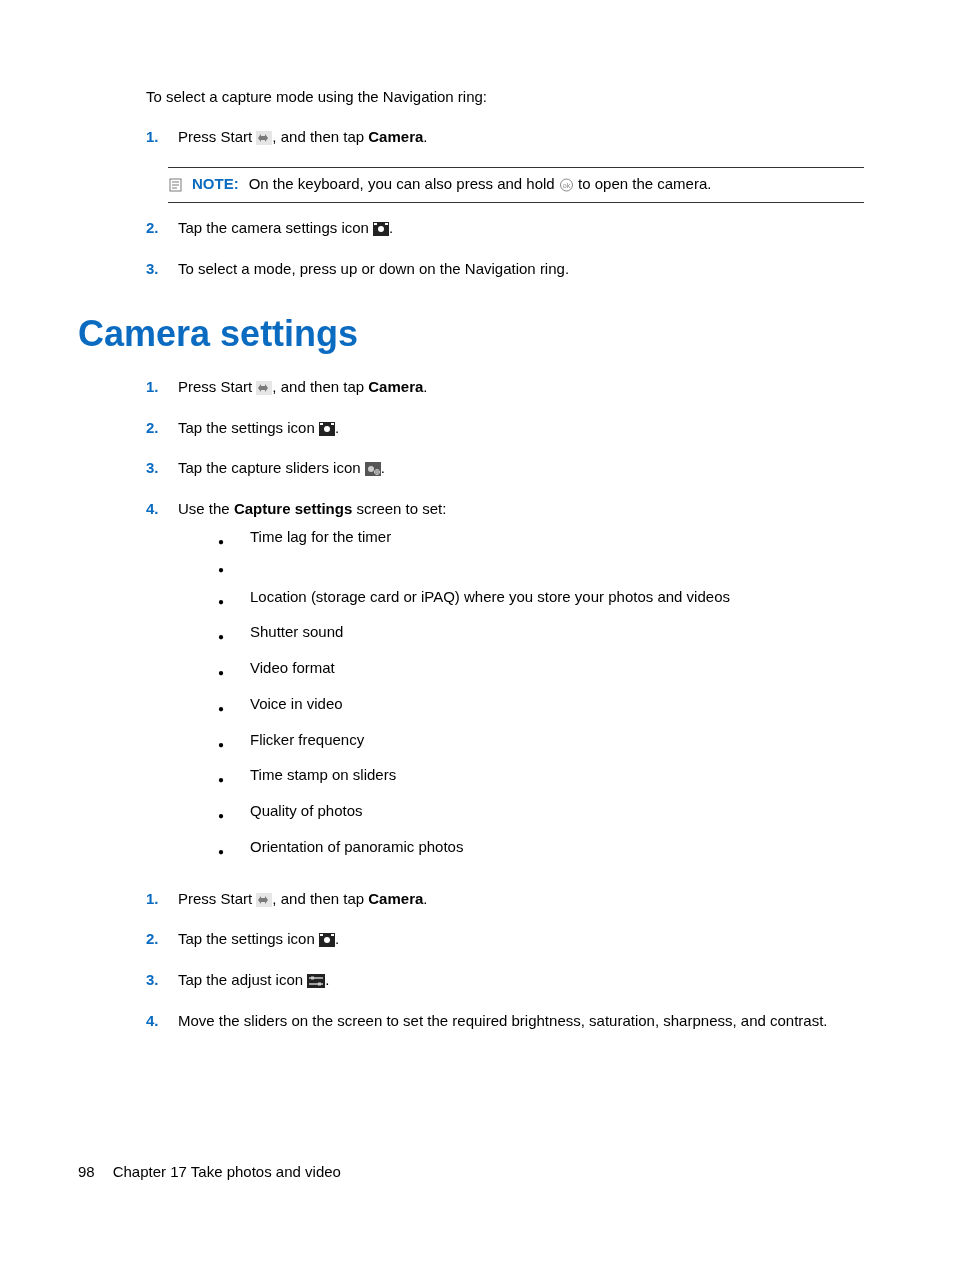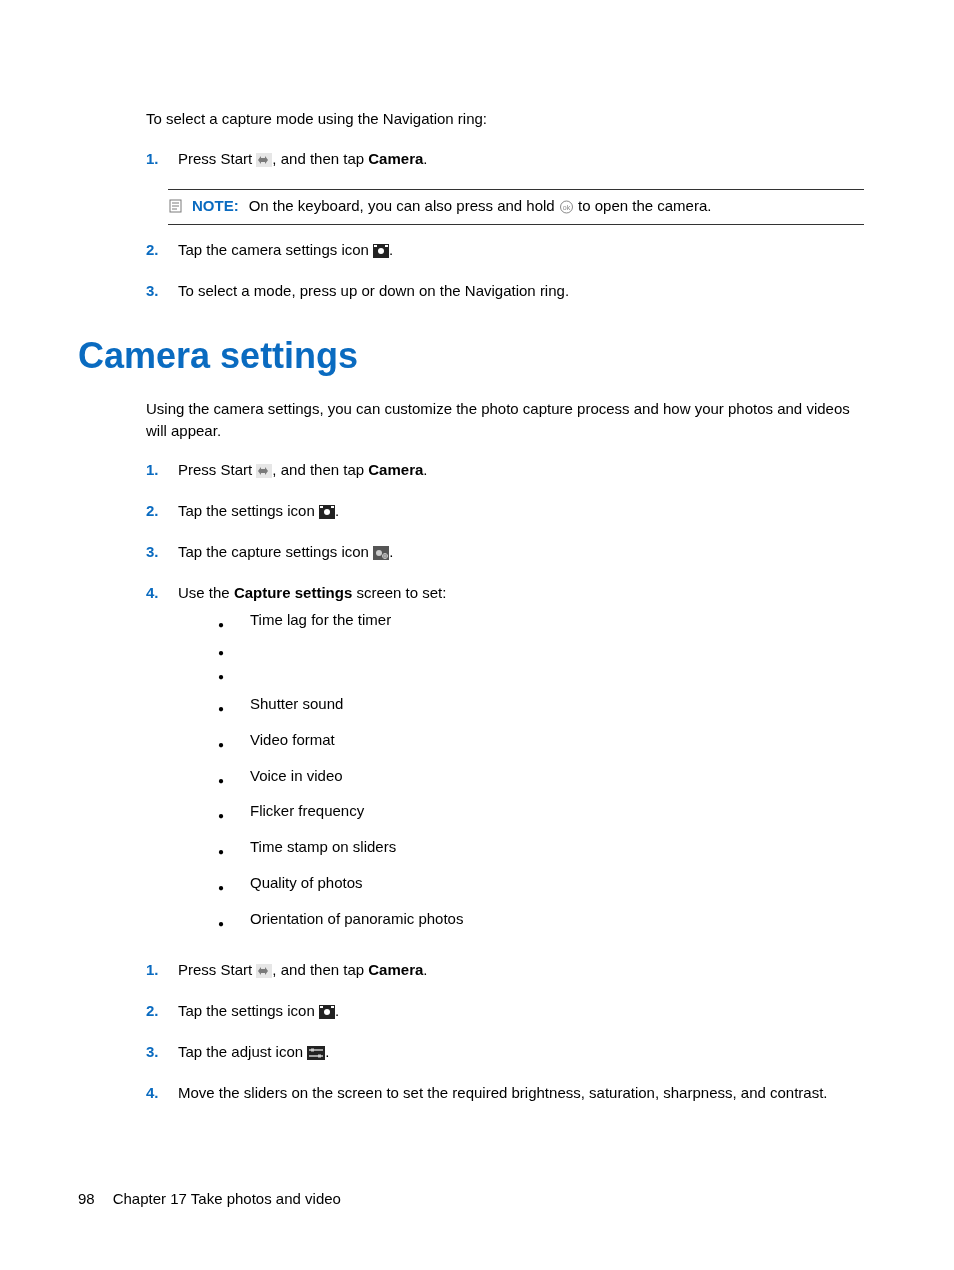--- a/index.html
+++ b/index.html
@@ -7,21 +7,21 @@
     padding: 0;
     font-family: Arial, Helvetica, sans-serif;
     background: #fff;
     color: #000;
   }
   .page {
     width: 954px;
     height: 1270px;
     position: relative;
     box-sizing: border-box;
-    padding: 108px 90px 0 78px;
+    padding: 86px 90px 0 78px;
     font-size: 15px;
     line-height: 1.45;
   }
   .indent1 { margin-left: 68px; }
   .intro { margin-bottom: 18px; }
   ol.num {
     list-style: none;
     padding: 0;
     margin: 0 0 0 68px;
   }
@@ -38,21 +38,21 @@
     width: 32px;
     flex-shrink: 0;
   }
   .li-body { flex: 1; }
   .note-block {
     margin: 4px 0 14px 90px;
     border-top: 1px solid #333;
     border-bottom: 1px solid #333;
     padding: 5px 0 5px 0;
     display: flex;
-    align-items: flex-start;
+    align-items: center;
   }
   .note-icon {
     display: inline-block;
     width: 18px;
     flex-shrink: 0;
     margin-right: 6px;
     position: relative;
     top: 2px;
   }
   .note-label {
@@ -92,21 +92,21 @@
     top: 3px;
   }
   .icon {
     display: inline-block;
     vertical-align: -3px;
   }
   .bold { font-family: Arial, Helvetica, sans-serif; font-weight: 700; }
   .footer {
     position: absolute;
     left: 78px;
-    bottom: 60px;
+    bottom: 87px;
     font-size: 15px;
   }
   .footer .pnum { margin-right: 18px; }
 </style>
 </head>
 <body>
 
 <div class="page">
 
   <div class="intro indent1">To select a capture mode using the Navigation ring:</div>
@@ -151,21 +151,20 @@
       </span>
     </li>
     <li>
       <span class="marker">3.</span>
       <span class="li-body">To select a mode, press up or down on the Navigation ring.</span>
     </li>
   </ol>
 
   <div class="h1">Camera settings</div>
 
-  <div class="indent1" style="margin-bottom:18px;">Using the camera settings, you can customize the photo capture process and how your photos and videos will appear.</div>
 
 
   <ol class="num">
     <li>
       <span class="marker">1.</span>
       <span class="li-body">
         <span>Press Start </span><span class="icon"><svg width="16" height="14">
               <rect x="0" y="0" width="16" height="14" fill="#e6e6e6"></rect>
               <path d="M2 7 L5 3 L5 5 L9 5 L9 3 L12 7 L9 11 L9 9 L5 9 L5 11 Z" fill="#7a7a7a"></path>
             </svg></span><span>, and then tap </span><span class="bold">Camera</span><span>.</span>
@@ -178,21 +177,21 @@
               <rect x="0" y="0" width="16" height="14" fill="#222"></rect>
               <circle cx="8" cy="7" r="3" fill="#fff"></circle>
               <rect x="1" y="1" width="3" height="2" fill="#fff"></rect>
               <rect x="12" y="1" width="3" height="2" fill="#fff"></rect>
             </svg></span><span>.</span>
       </span>
     </li>
     <li>
       <span class="marker">3.</span>
       <span class="li-body">
-        <span>Tap the capture settings icon </span><span class="icon"><svg width="16" height="14">
+        <span>Tap the capture sliders icon </span><span class="icon"><svg width="16" height="14">
               <rect x="0" y="0" width="16" height="14" fill="#555"></rect>
               <circle cx="6" cy="7" r="3" fill="#ccc"></circle>
               <circle cx="12" cy="10" r="2.5" fill="none" stroke="#ccc" stroke-width="1"></circle>
               <line x1="12" y1="7.5" x2="12" y2="12.5" stroke="#ccc"></line>
               <line x1="9.5" y1="10" x2="14.5" y2="10" stroke="#ccc"></line>
             </svg></span><span>.</span>
       </span>
     </li>
     <li>
       <span class="marker">4.</span>
@@ -201,20 +200,21 @@
         <ul class="bullets">
           <li>
               <span class="bul">●</span>
               <span>Time lag for the timer</span>
             </li>
           <li>
               <span class="bul">●</span>
             </li>
           <li>
               <span class="bul">●</span>
+              <span>Location (storage card or iPAQ) where you store your photos and videos</span>
             </li>
           <li>
               <span class="bul">●</span>
               <span>Shutter sound</span>
             </li>
           <li>
               <span class="bul">●</span>
               <span>Video format</span>
             </li>
           <li>

